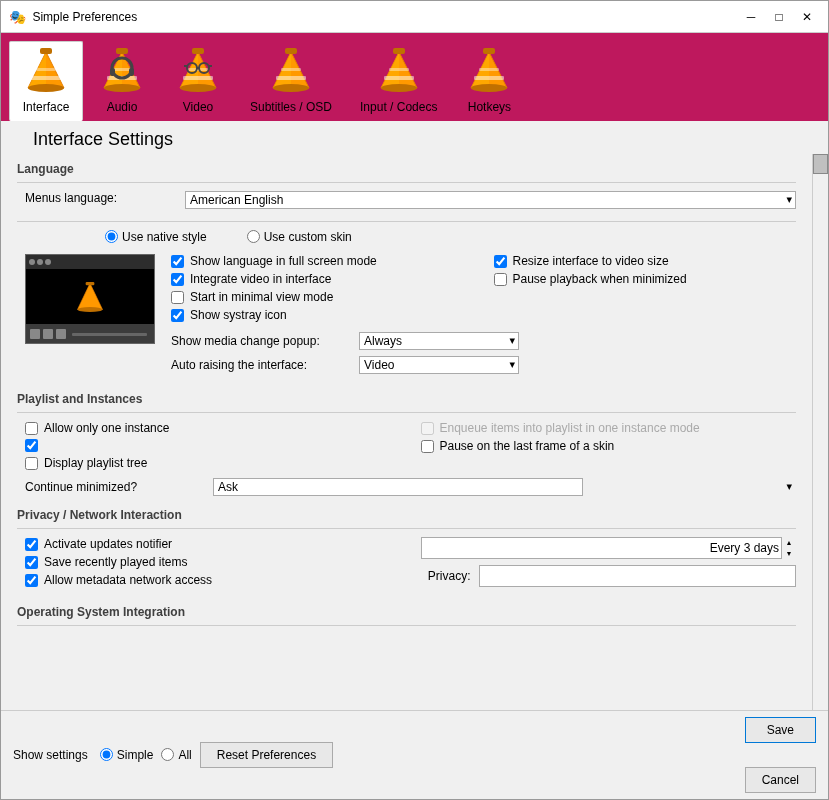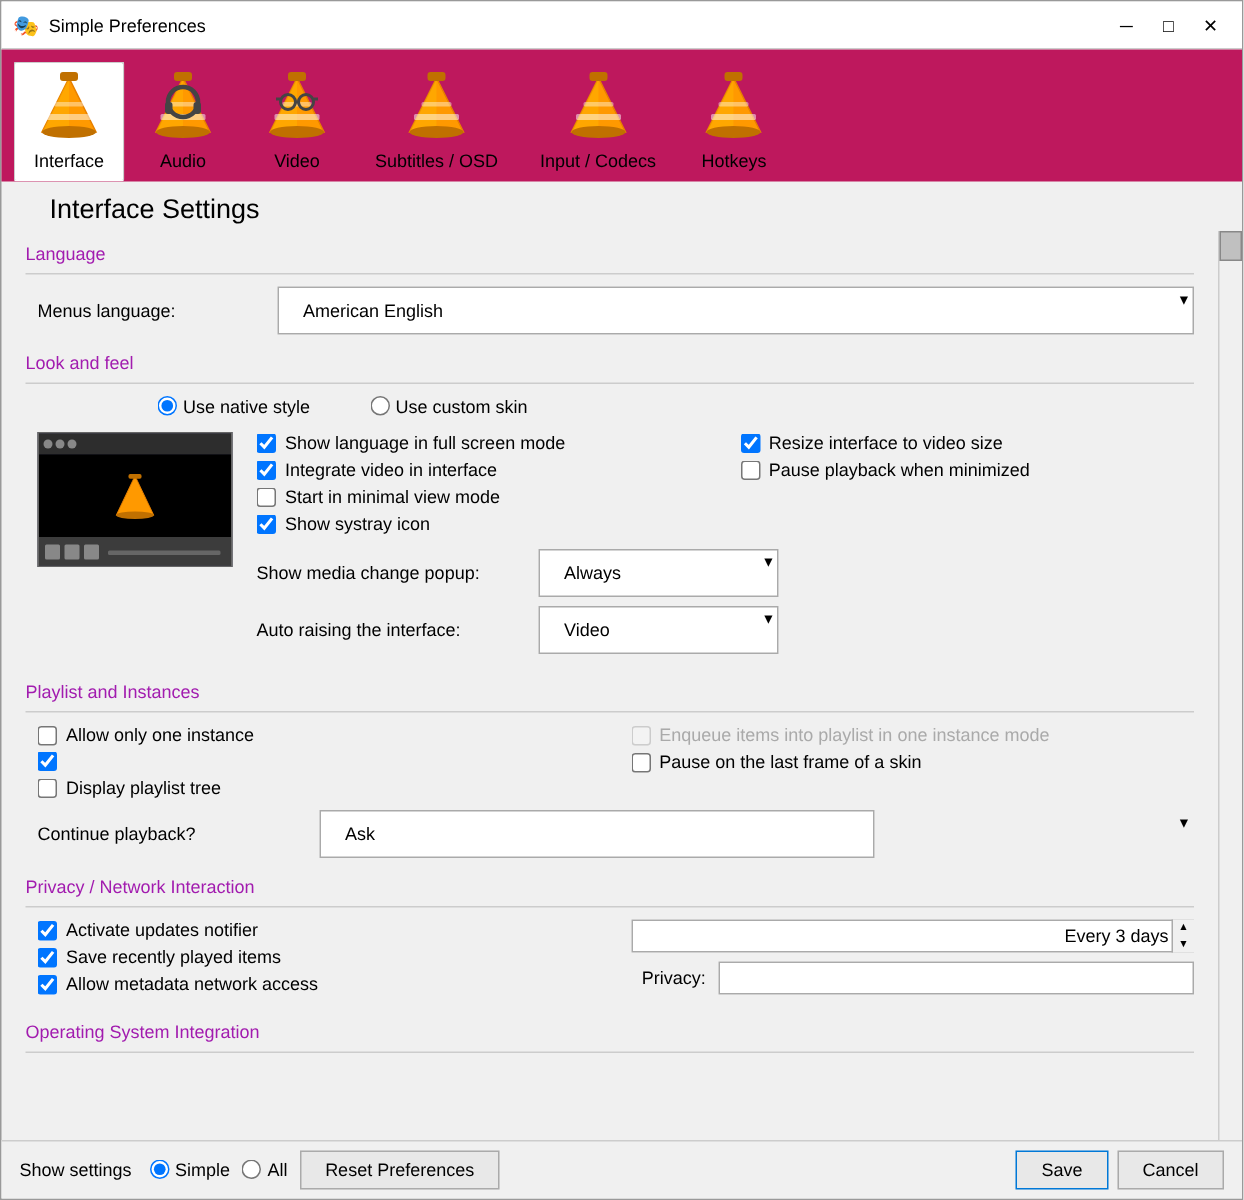--- a/index.html
+++ b/index.html
@@ -104,46 +104,46 @@
     .scroll-content::-webkit-scrollbar { width: 16px; }
     .scroll-content::-webkit-scrollbar-track { background: #f0f0f0; border-left: 1px solid #ccc; }
     .scroll-content::-webkit-scrollbar-thumb { background: #c0c0c0; border: 1px solid #999; }
 
     .section {
       margin-bottom: 12px;
     }
 
     .section-title {
       font-size: 12px;
-      color: #a21caf;
+      color: #404040;
       margin-bottom: 6px;
-      font-weight: normal;
+      font-weight: bold;
     }
 
     .section-content {
       padding-left: 8px;
     }
 
     .form-row {
       display: flex;
-      align-items: center;
+      align-items: flex-start;
       margin-bottom: 6px;
     }
 
     .form-label {
       min-width: 160px;
       font-size: 12px;
     }
 
     .dropdown {
-      height: 32px;
+      height: 18px;
       border: 1px solid #aaa;
       background: #fff;
       font-size: 12px;
-      padding: 0 16px;
+      padding: 0 4px;
       cursor: pointer;
       appearance: none;
       -webkit-appearance: none;
       padding-right: 20px;
       position: relative;
     }
 
     .dropdown-wrapper {
       position: relative;
       display: inline-block;
@@ -271,21 +271,22 @@
 
     .bottom-bar-left {
       display: flex;
       align-items: center;
       gap: 8px;
       flex: 1;
     }
 
     .bottom-bar-right {
       display: flex;
-      gap: 6px;
+      gap: 24px;
+      flex-direction: column;
     }
 
     .btn {
       padding: 3px 16px;
       border: 1px solid #aaa;
       background: #e8e8e8;
       cursor: pointer;
       font-size: 12px;
       height: 26px;
     }
@@ -495,21 +496,20 @@
                 <option>English</option>
                 <option>French</option>
                 <option>German</option>
               </select>
             </div>
           </div>
         </div>
       </div>
 
       <div class="section">
-        <div class="section-title">Look and feel</div>
         <hr class="separator">
         <div class="section-content">
           <div class="radio-group">
             <label class="radio-label">
               <input type="radio" name="style" checked="" style="">
               <span>Use native style</span>
             </label>
             <label class="radio-label">
               <input type="radio" name="style" style="">
               <span>Use custom skin</span>
@@ -621,21 +621,21 @@
                 <span>Enqueue items into playlist in one instance mode</span>
               </label>
               <label class="checkbox-label">
                 <input type="checkbox" style="">
                 <span>Pause on the last frame of a skin</span>
               </label>
             </div>
           </div>
 
           <div class="inline-dropdown-row" style="margin-top:4px;">
-            <span class="inline-label">Continue playback?</span>
+            <span class="inline-label">Continue minimized?</span>
             <div class="dropdown-wrapper" style="flex:1">
               <select class="dropdown" style="width:100%; max-width:370px;">
                 <option>Ask</option>
                 <option>Yes</option>
                 <option>No</option>
               </select>
             </div>
           </div>
         </div>
       </div>

